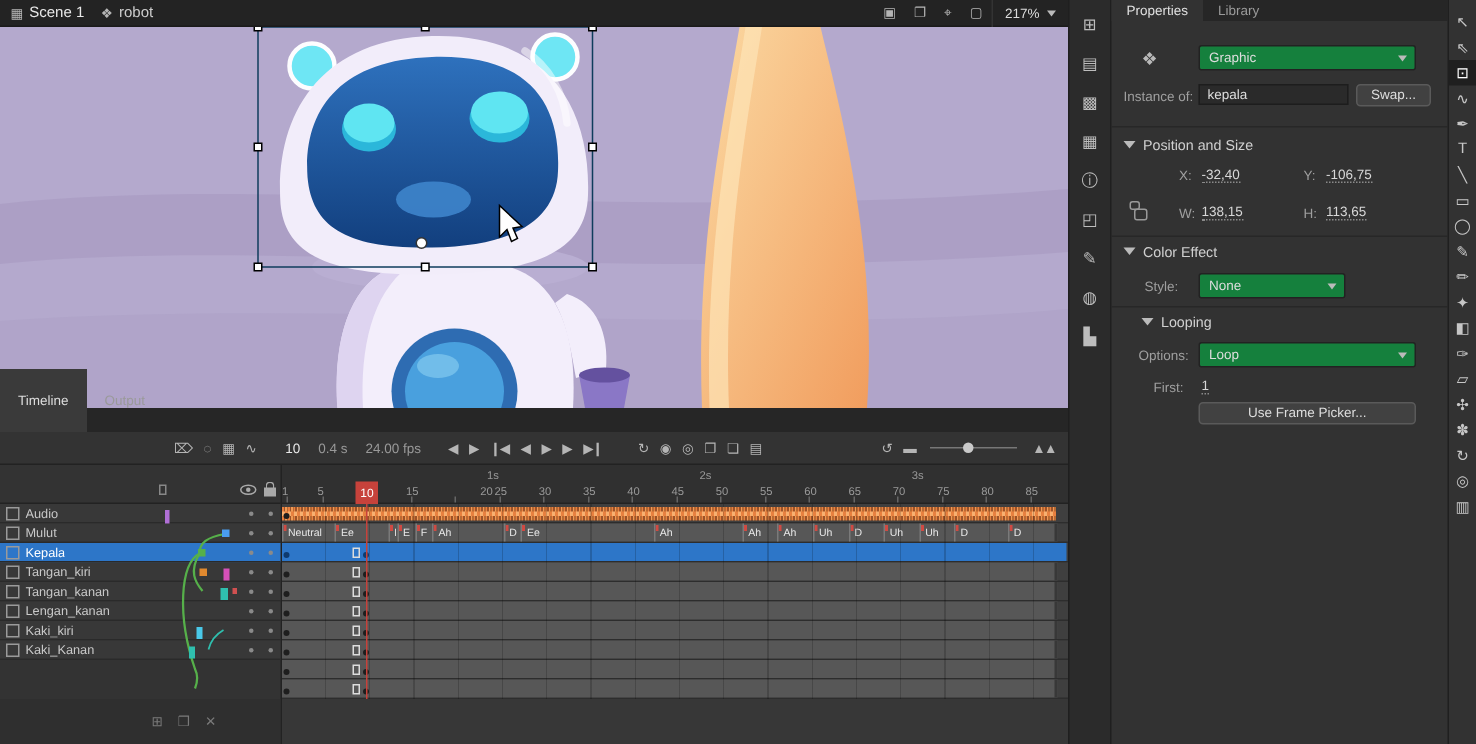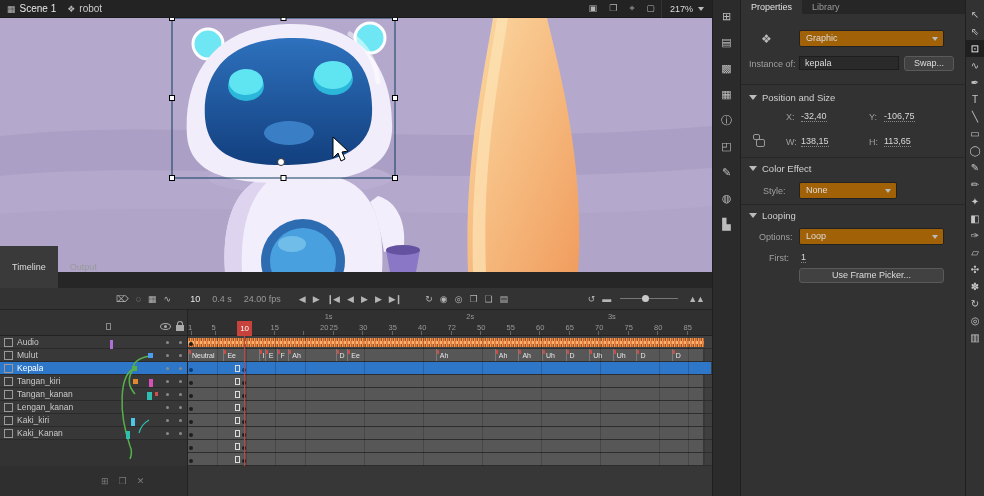--- a/index.html
+++ b/index.html
@@ -22,21 +22,21 @@
   
   .dock { position:absolute; left:712px; top:0; width:28px; height:496px; background:#2b2b2b; border-left:1px solid #1f1f1f; display:flex; flex-direction:column; align-items:center; padding-top:4px; }
   .dock-icon { width:24px; height:24px; display:flex; align-items:center; justify-content:center; font-size:11px; color:#bdbdbd; margin-bottom:2px; }
 
   
   .props { position:absolute; left:740px; top:0; width:225px; height:496px; background:#323232; border-left:1px solid #1f1f1f; }
   .props-tabs { position:absolute; left:0; top:0; right:0; height:14px; background:#262626; display:flex; }
   .ptab { font-size:9px; color:#9a9a9a; padding:2px 10px; }
   .ptab.active { background:#323232; color:#e0e0e0; }
   .sym-icon { position:absolute; left:20px; top:32px; font-size:12px; color:#b9b9b9; }
-  .dd { position:absolute; height:17px; background:#a16207; border:1px solid #222222; border-radius:2px; color:#dddddd; font-size:9px; line-height:15px; padding-left:6px; }
+  .dd { position:absolute; height:17px; background:#15803d; border:1px solid #222222; border-radius:2px; color:#dddddd; font-size:9px; line-height:15px; padding-left:6px; }
   .dd::after { content:""; position:absolute; right:5px; top:6px; border-left:3.5px solid transparent; border-right:3.5px solid transparent; border-top:4px solid #bbbbbb; }
   .dd-symbol { left:58px; top:30px; width:145px; }
   .plabel { position:absolute; font-size:9px; color:#9f9f9f; }
   .pfield { position:absolute; height:14px; background:#2a2a2a; border:1px solid #1d1d1d; color:#dddddd; font-size:9px; line-height:12px; padding-left:5px; }
   .pbtn { position:absolute; height:15px; background:#414141; border:1px solid #5a5a5a; border-radius:3px; color:#dddddd; font-size:9px; text-align:center; line-height:13px; }
   .pdiv { position:absolute; left:0; right:0; height:1px; background:#272727; }
   .ptitle { position:absolute; font-size:9.5px; color:#d0d0d0; }
   .tri { display:inline-block; width:0; height:0; border-left:4px solid transparent; border-right:4px solid transparent; border-top:5px solid #bbbbbb; margin-right:5px; vertical-align:1px; }
   .hot { color:#d8d8d8; border-bottom:1px dotted #8a8a8a; font-size:9px; }
   .pval { position:absolute; }
@@ -233,21 +233,21 @@
     <span class="pval hot" style="left:60px; top:136px;">138,15</span>
     <span class="plabel" style="left:128px; top:137px;">H:</span>
     <span class="pval hot" style="left:143px; top:136px;">113,65</span>
     <div class="pdiv" style="top:157px;"></div>
 
     <div class="ptitle" style="left:8px; top:163px;"><span class="tri"></span><span>Color Effect</span></div>
     <span class="plabel" style="left:22px; top:186px;">Style:</span>
     <div class="dd" style="left:58px; top:182px; width:98px;"><span>None</span></div>
     <div class="pdiv" style="top:204px;"></div>
 
-    <div class="ptitle" style="left:8px; top:210px;"><span class="tri"></span><span>Looping</span></div>
+    <div class="ptitle" style="left:20px; top:210px;"><span class="tri"></span><span>Looping</span></div>
     <span class="plabel" style="left:18px; top:232px;">Options:</span>
     <div class="dd" style="left:58px; top:228px; width:145px;"><span>Loop</span></div>
     <span class="plabel" style="left:28px; top:253px;">First:</span>
     <span class="pval hot" style="left:60px; top:252px;">1</span>
     <div class="pbtn" style="left:58px; top:268px; width:145px;">Use Frame Picker...</div>
   </div>
 
   <div id="tools" class="tools">
       <span class="tool">↖</span>
       <span class="tool">⇖</span>
@@ -407,21 +407,21 @@
             <span class="num" style="left: 112.1px; margin-left: 20px;">20</span>
             <span class="tick" style="left: 144.6px;"></span>
             <span class="num" style="left: 141.6px;">25</span>
             <span class="tick" style="left: 174.1px;"></span>
             <span class="num" style="left: 171.1px;">30</span>
             <span class="tick" style="left: 203.6px;"></span>
             <span class="num" style="left: 200.6px;">35</span>
             <span class="tick" style="left: 233.1px;"></span>
             <span class="num" style="left: 230.1px;">40</span>
             <span class="tick" style="left: 262.6px;"></span>
-            <span class="num" style="left: 259.6px;">72</span>
+            <span class="num" style="left: 259.6px;">45</span>
             <span class="tick" style="left: 292.1px;"></span>
             <span class="num" style="left: 289.1px;">50</span>
             <span class="tick" style="left: 321.6px;"></span>
             <span class="num" style="left: 318.6px;">55</span>
             <span class="tick" style="left: 351.1px;"></span>
             <span class="num" style="left: 348.1px;">60</span>
             <span class="tick" style="left: 380.6px;"></span>
             <span class="num" style="left: 377.6px;">65</span>
             <span class="tick" style="left: 410.1px;"></span>
             <span class="num" style="left: 407.1px;">70</span>

